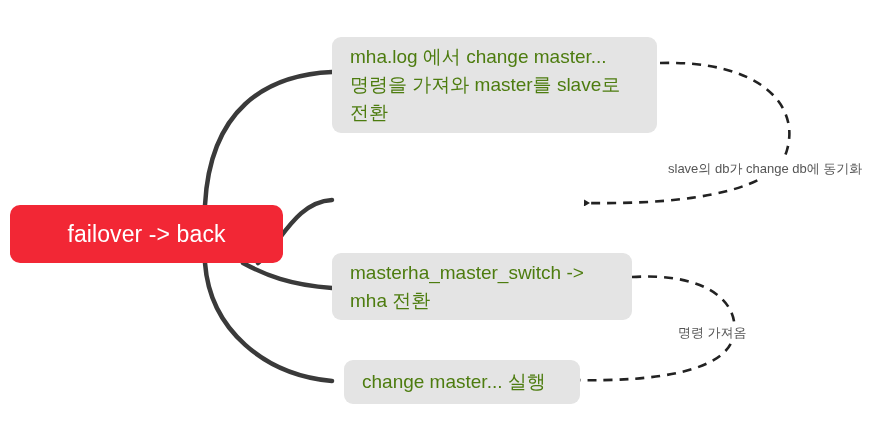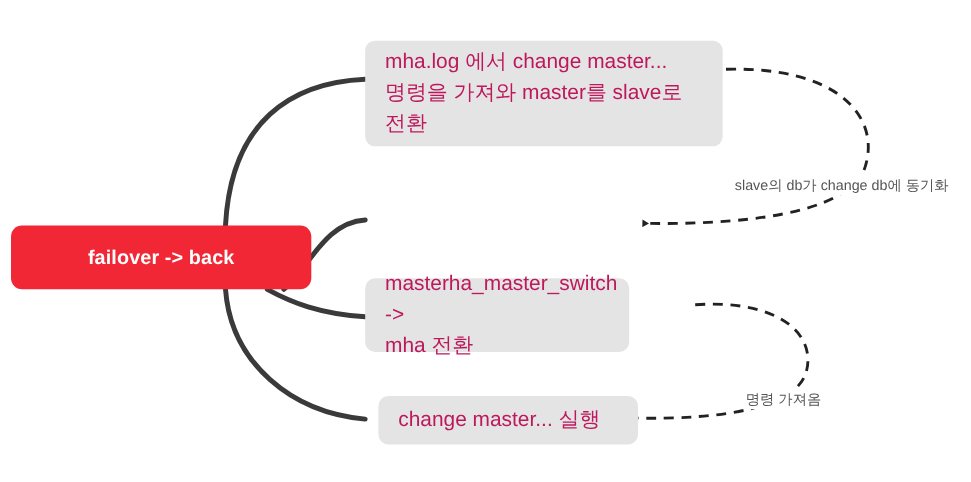--- a/index.html
+++ b/index.html
@@ -35,52 +35,52 @@
     left: 10px;
     top: 205px;
     width: 273px;
     height: 58px;
     background: #F22735;
     border-radius: 10px;
     justify-content: center;
   }
   .node-root .node-text {
     color: #ffffff;
-    font-size: 18px;
-    font-weight: bold;
+    font-size: 23px;
+    font-weight: normal;
     letter-spacing: 0.1px;
     white-space: nowrap;
   }
   .node-child {
     background: #e4e4e4;
     border-radius: 9px;
     padding: 0 18px;
   }
   .node-child .node-text {
-    color: #be185d;
+    color: #4d7c0f;
     font-size: 19px;
     line-height: 28px;
     font-weight: normal;
     white-space: pre-line;
   }
   .node-1 { left: 332px; top: 37px;  width: 325px; height: 96px; }
   .node-2 { left: 332px; top: 182px; width: 246px; height: 44px; }
-  .node-3 { left: 332px; top: 253px; width: 240px; height: 67px; }
+  .node-3 { left: 332px; top: 253px; width: 300px; height: 67px; }
   .node-4 { left: 344px; top: 360px; width: 236px; height: 44px; align-items: center; }
 
   .edge-label {
     position: absolute;
     color: #555555;
     font-size: 13px;
     white-space: nowrap;
     background: #ffffff;
     padding: 0 2px;
   }
   .edge-label-sync  { left: 666px; top: 160px; }
-  .edge-label-fetch { left: 676px; top: 354px; }
+  .edge-label-fetch { left: 676px; top: 324px; }
 </style>
 </head>
 <body>
 
 <div id="canvas">
 
   <svg id="edges" viewBox="0 0 883 438" xmlns="http://www.w3.org/2000/svg">
     <defs>
       <marker id="arrow-left" markerWidth="7" markerHeight="7" refX="6" refY="3.5" orient="auto" markerUnits="userSpaceOnUse">
         <path d="M6,0 L6,7 L0,3.5 z" fill="#222222"></path>

